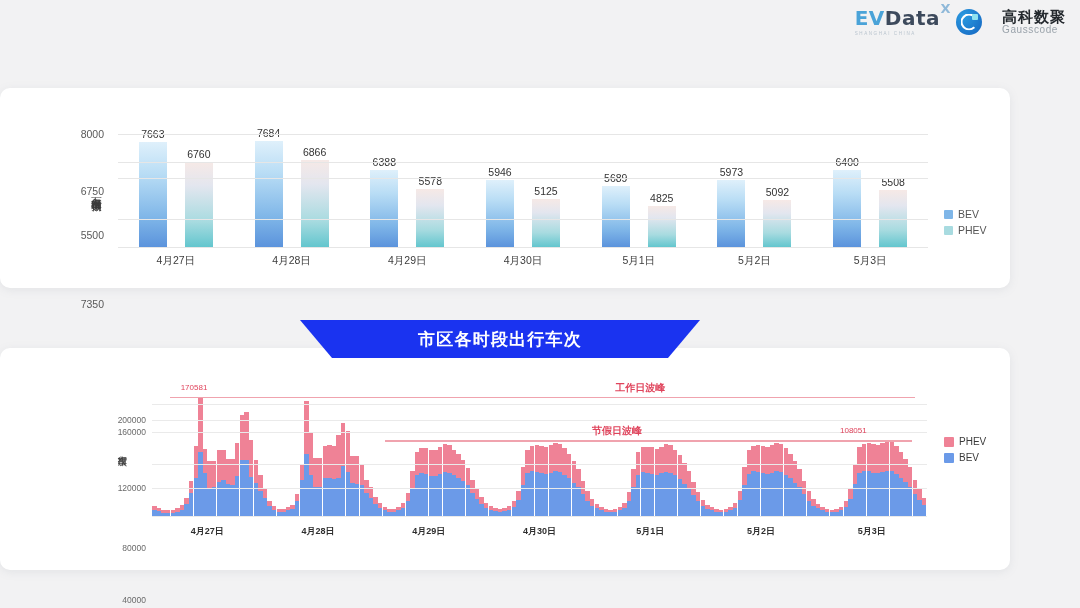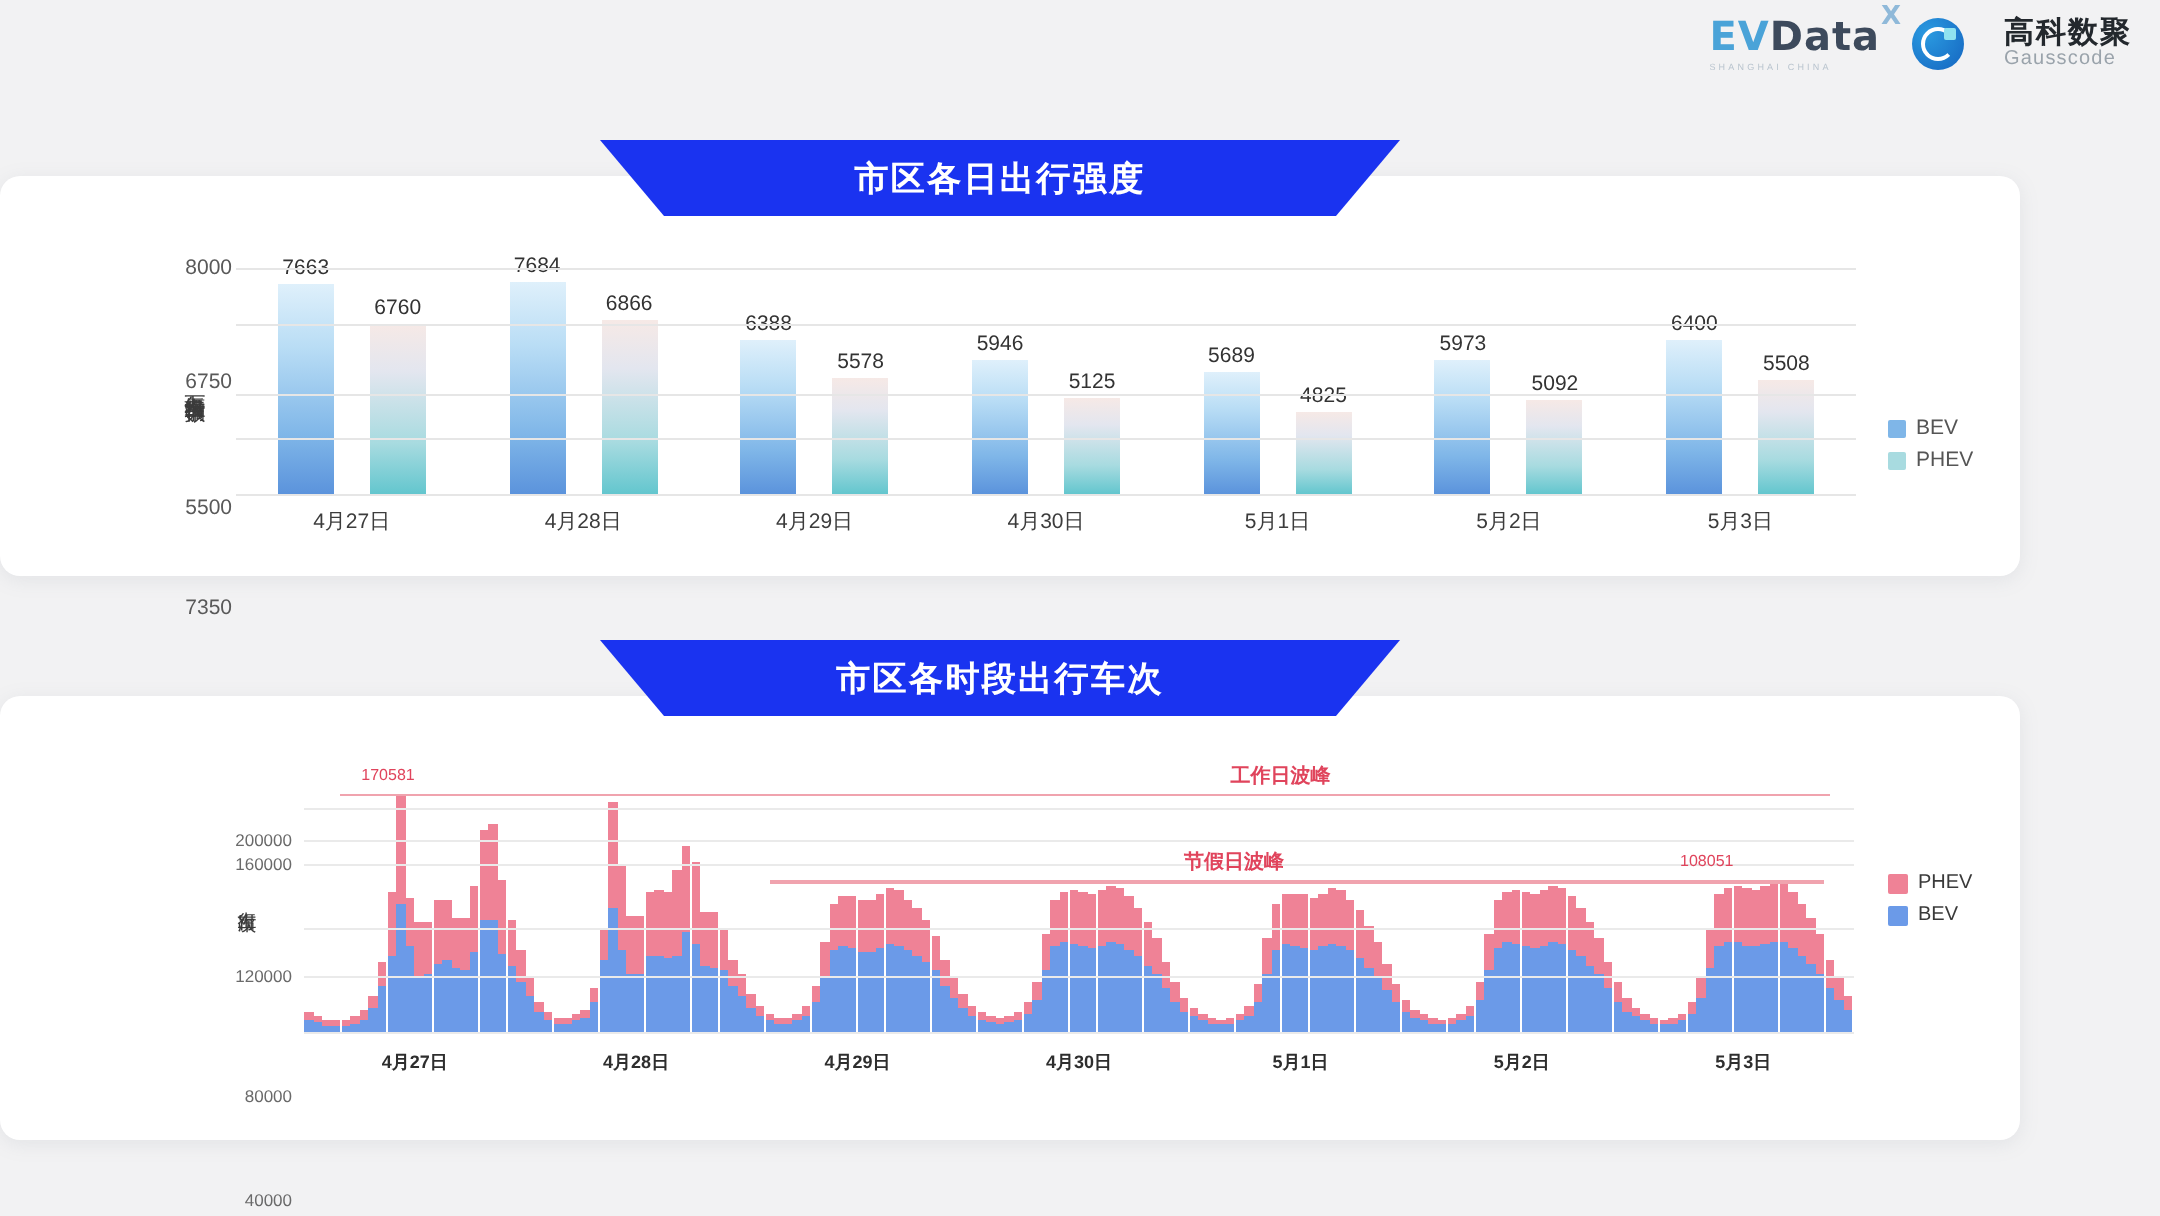--- a/index.html
+++ b/index.html
@@ -75,21 +75,21 @@
     width: 810px; height: 113px;
   }
   .c1-ylabel {
     position: absolute; left: 89px; top: 44px;
     width: 16px; height: 118px;
     writing-mode: vertical-rl;
     display: flex; align-items: center; justify-content: center;
     font-size: 10.5px; color: #3b3b3b; letter-spacing: .5px;
   }
   .c1-ytick {
-    position: absolute; right: 100%; margin-right: 2px;
+    position: absolute; right: 100%; margin-right: 14px;
     transform: translateY(-50%);
     font-size: 10.5px; color: #595959; white-space: nowrap;
   }
   .c1-grid {
     position: absolute; left: 0; width: 100%; height: 1px;
     background: #e6e6e6;
   }
   .c1-groups {
     position: absolute; left: 0; top: 0; width: 100%; height: 100%;
     display: flex;
@@ -178,23 +178,20 @@
     </div>
     <div class="logo-gauss">
       <div class="gauss-mark"></div>
       <div class="gauss-text">
         <span class="gauss-cn">高科数聚</span>
         <span class="gauss-en">Gausscode</span>
       </div>
     </div>
   </div>
 
-  <div class="banner" id="banner1">
-    <span>市区各日出行强度</span>
-  </div>
   <div class="card" id="card1">
     <div class="c1-ylabel">每万辆出行车辆数</div>
     <div class="c1-plot" id="c1plot">
       <div class="c1-groups" id="c1groups">
           <div class="c1-group">
             <div class="c1-bar bev" style="height: 105.384px;">
               <span class="c1-val">7663</span>
             </div>
             <div class="c1-bar phev" style="height: 84.976px;">
               <span class="c1-val">6760</span>
@@ -255,21 +252,21 @@
             </div>
             <div class="c1-xtick">5月3日</div>
           </div>
         </div>
     <div class="c1-grid" style="top: 113px;">
           <div class="c1-ytick" style="top: 113px;">3000</div>
         </div>
         <div class="c1-grid" style="top: 84.75px;">
           <div class="c1-ytick" style="top: 84.75px;">7350</div>
         </div>
-        <div class="c1-grid" style="top: 63px;">
+        <div class="c1-grid" style="top: 44px;">
           <div class="c1-ytick" style="top: 56.5px;">5500</div>
         </div>
         <div class="c1-grid" style="top: 28.25px;">
           <div class="c1-ytick" style="top: 28.25px;">6750</div>
         </div>
         <div class="c1-grid" style="top: 0px;">
           <div class="c1-ytick" style="top: 0px;">8000</div>
         </div>
       </div>
     <div class="c1-legend" id="c1legend">

